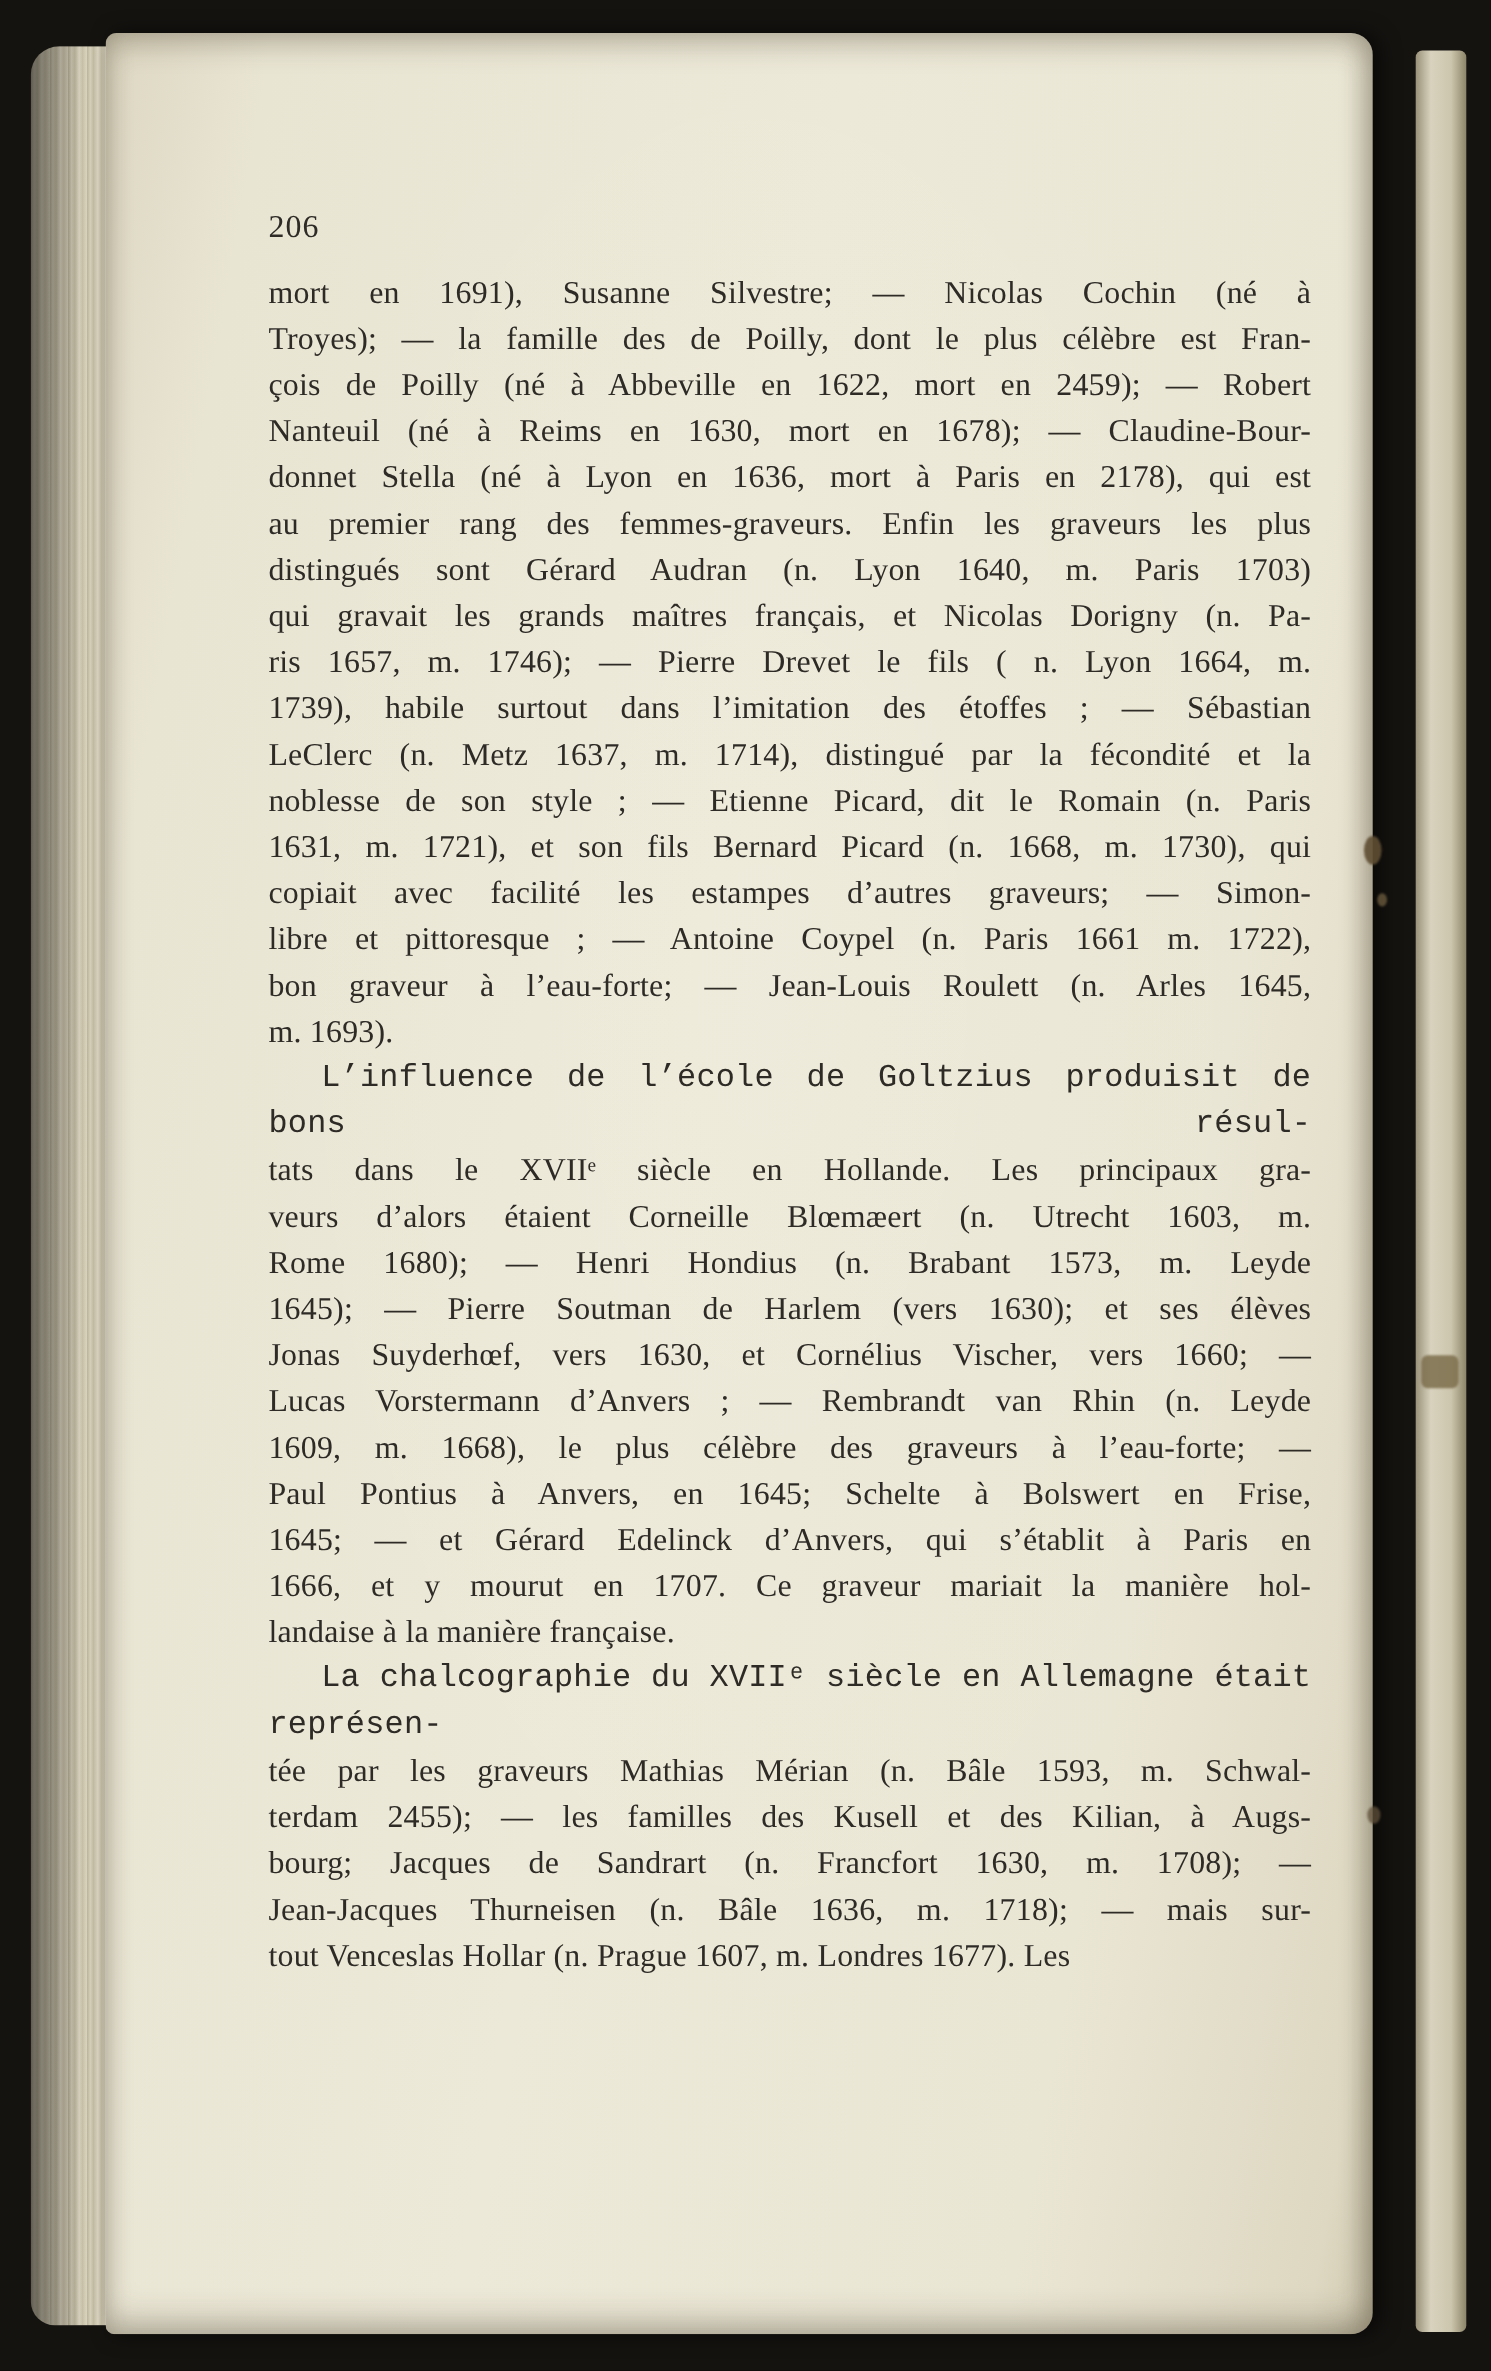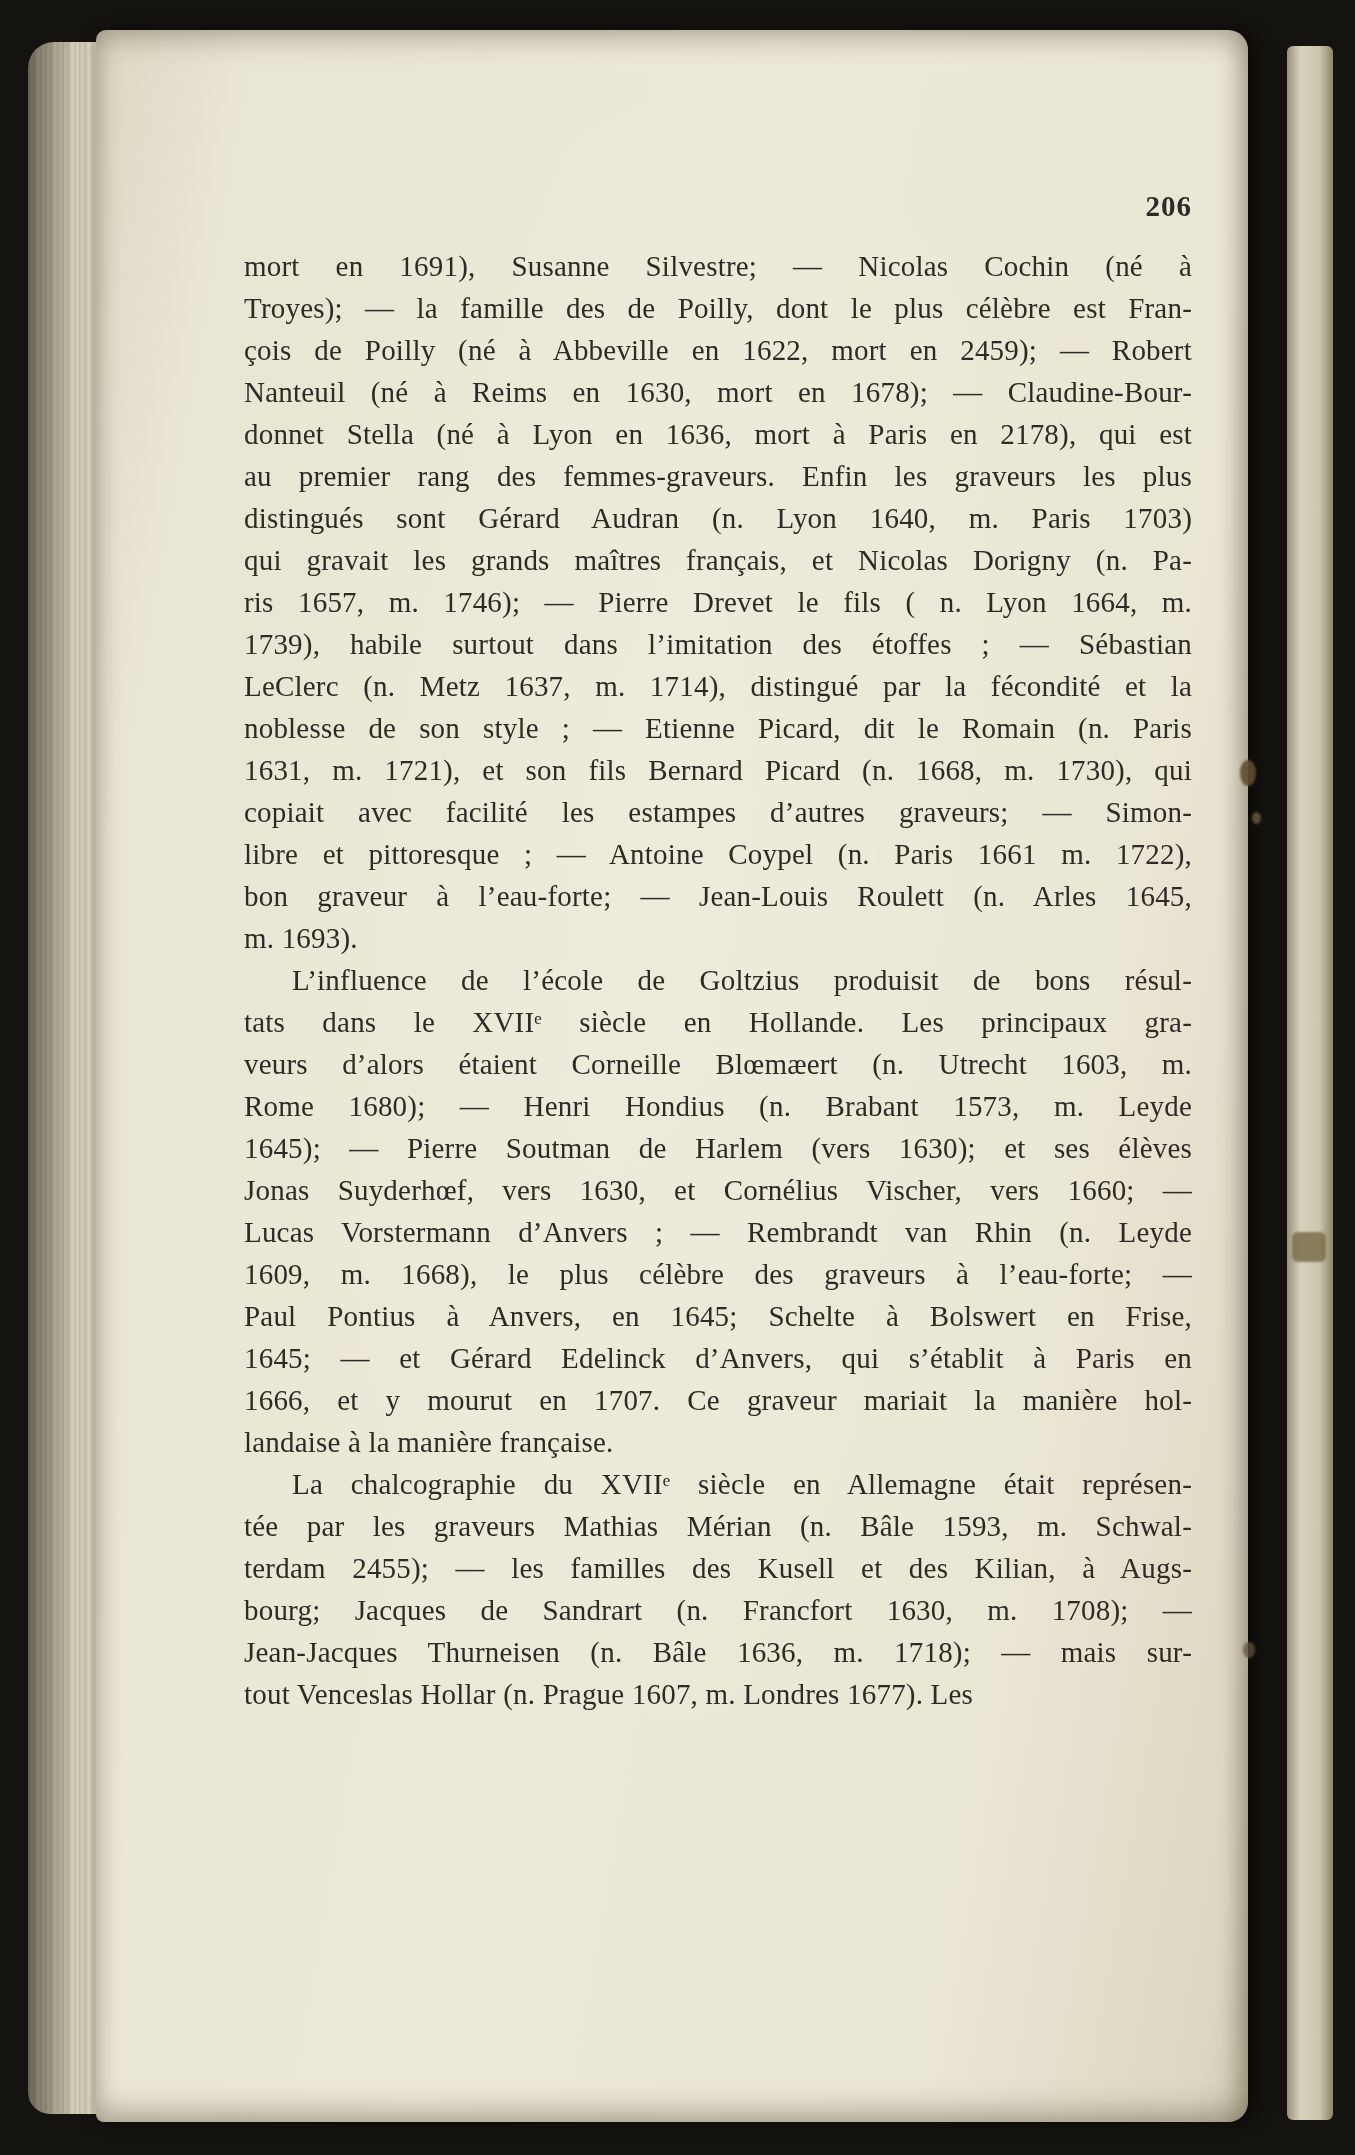--- a/index.html
+++ b/index.html
@@ -62,34 +62,33 @@
     position: absolute;
     left: 148px;
     top: 155px;
     width: 948px;
     color: #2e2b27;
     font-size: 29px;
     line-height: 42px;
     letter-spacing: 0.2px;
   }
   .page-number {
-    text-align: right;
+    text-align: left;
     height: 42px;
     margin-bottom: 18px;
     letter-spacing: 1px;
-    font-weight: bold;
   }
   .paragraph { margin: 0; }
   .line {
     text-align: justify;
     text-align-last: justify;
     white-space: normal;
   }
   .line.last { text-align-last: left; }
-  .line.indent { text-indent: 48px; }
+  .line.indent { text-indent: 48px; font-family: Liberation Mono, monospace; }
   
   .stain {
     position: absolute;
     border-radius: 50%;
     filter: blur(1px);
   }
   .stain.s1 { left: 1240px; top: 760px;  width: 16px; height: 26px; background: #5f4e33; opacity: 0.9; }
   .stain.s2 { left: 1252px; top: 812px;  width: 9px;  height: 12px; background: #6a5a3d; opacity: 0.8; }
   .stain.s3 { left: 1292px; top: 1232px; width: 34px; height: 30px; background: #7d6f4d; opacity: 0.85; border-radius: 6px; }
   .stain.s4 { left: 1243px; top: 1642px; width: 12px; height: 16px; background: #60503a; opacity: 0.75; }

